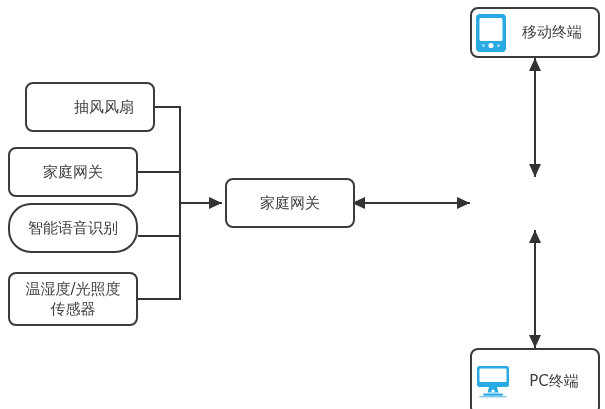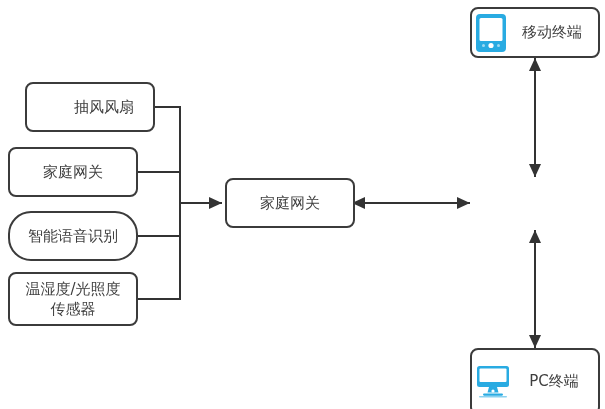--- a/index.html
+++ b/index.html
@@ -58,21 +58,21 @@
   }
   .icon-accent { fill: var(--device-icon-accent); }
   .icon-accent-soft { fill: var(--device-icon-accent); opacity: 0.55; }
   .icon-screen { fill: #ffffff; }
   .icon-dot { fill: #ffffff; }
   .icon-dot-soft { fill: #ffffff; opacity: 0.55; }
 
   
   .n-exhaust   { left: 25px;   top: 82px;  width: 130px; height: 50px; padding-left: 28px; }
   .n-roller    { left: 8px;   top: 147px; width: 130px; height: 50px; }
-  .n-voice     { left: 8px;   top: 211px; width: 130px; height: 50px; border-radius: 23px; }
+  .n-voice     { left: 8px;   top: 203px; width: 130px; height: 50px; border-radius: 23px; }
   .n-sensor    { left: 8px;   top: 272px; width: 130px; height: 54px; }
   .n-gateway   { left: 225px; top: 178px; width: 130px; height: 50px; }
   .n-cloud     { left: 470px; top: 177px; width: 130px; height: 53px; }
   .n-mobile    { left: 470px; top: 7px;   width: 130px; height: 51px; }
   .n-pc        { left: 470px; top: 348px; width: 130px; height: 67px; }
 </style>
 </head>
 <body>
 
 <div class="canvas">

